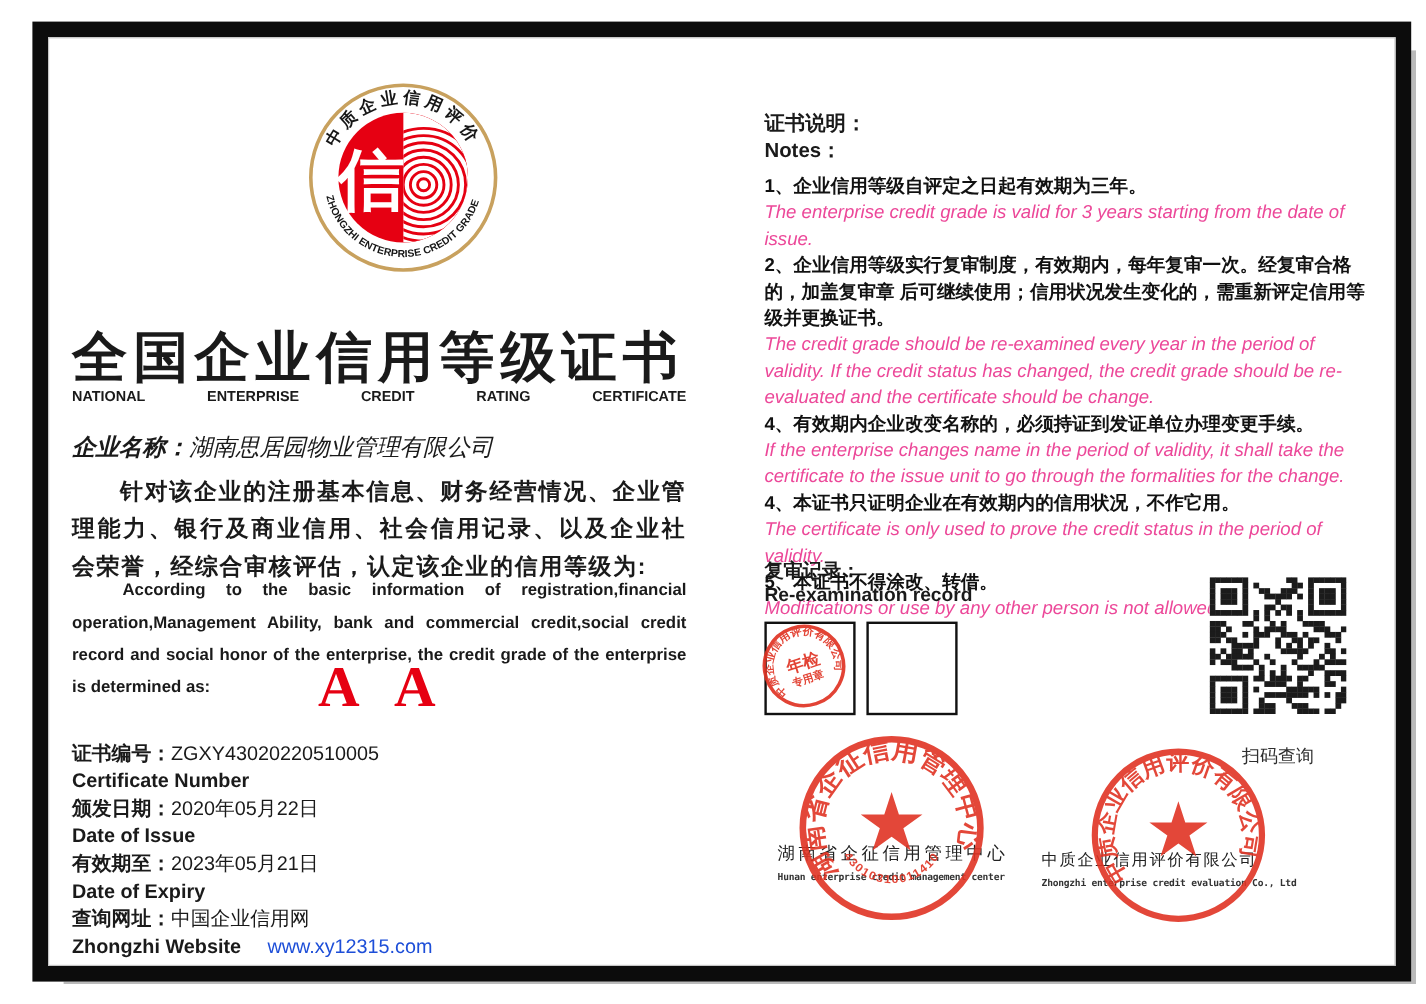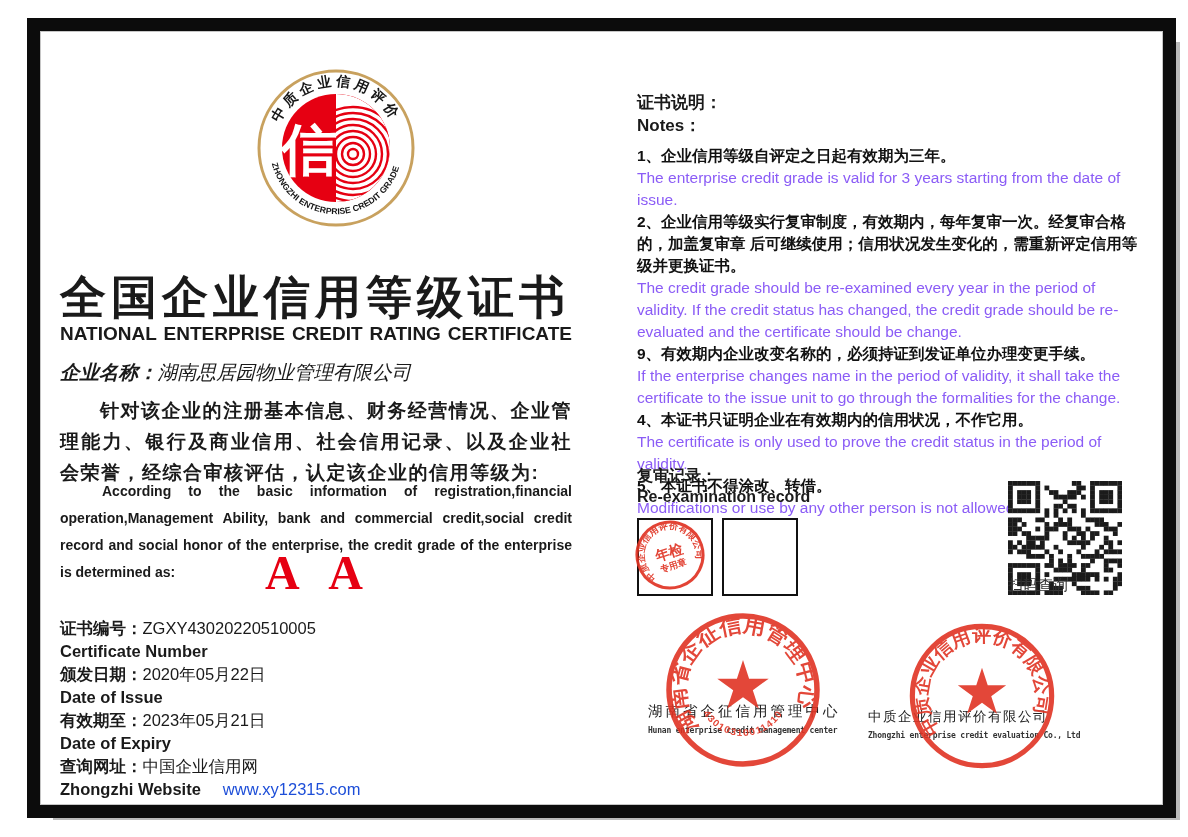--- a/index.html
+++ b/index.html
@@ -5,47 +5,47 @@
   html,body{margin:0;padding:0;width:1188px;height:837px;background:#fff;
     font-family:"Liberation Sans","DejaVu Sans",sans-serif;color:#1a1a1a;overflow:hidden;}
   .cert{position:absolute;left:27px;top:18px;width:1123px;height:774px;border:13px solid #0c0c0c;
     box-shadow:15px 13px 0 -11px rgba(130,130,130,.55);background:#fff;}
   .cert .inner-line{position:absolute;inset:0;border:1px solid #c6c6c6;pointer-events:none;}
   .abs{position:absolute;}
   
   .logo{left:216px;top:37px;width:160px;height:160px;}
   .title-zh{left:20px;top:236px;width:512px;font-size:46px;font-weight:900;letter-spacing:5px;white-space:nowrap;}
   .title-en{left:20px;top:292px;width:512px;display:flex;justify-content:space-between;
-    font-size:19px;font-weight:bold;}
+    font-size:12px;font-weight:bold;}
   .company{left:20px;top:328px;width:512px;font-size:19.5px;font-style:italic;}
   .company .lbl{font-weight:bold;}
   .body-zh{left:20px;top:364px;width:512px;font-size:19px;font-weight:bold;line-height:31px;
     text-align:justify;letter-spacing:1.5px;text-indent:40px;}
   .body-en{left:20px;top:447px;width:512px;font-size:14px;font-weight:bold;line-height:27px;
     text-align:justify;text-indent:42px;}
   .grade{left:20px;top:514px;width:512px;text-align:center;font-family:Liberation Serif, serif;
     font-size:48px;font-weight:bold;color:#e60012;letter-spacing:4px;word-spacing:14px;}
   .details{left:20px;top:586px;width:512px;font-size:16.5px;line-height:23px;}
   .details .zl{font-weight:bold;margin-top:36px;}
   .details .en{font-weight:bold;}
   .details .web{font-weight:normal;color:#1d4ed8;margin-left:22px;}
   
   .notes-h-zh{left:597px;top:60px;font-size:17px;font-weight:bold;}
   .notes-h-en{left:597px;top:83px;font-size:17px;font-weight:bold;}
   .notes{left:597px;top:114px;width:506px;font-size:15.5px;line-height:22px;}
   .note-zh{font-weight:bold;color:#111;}
-  .note-en{color:#8b5cf6;}
+  .note-en{color:#ec4899;font-style:italic;}
   .reexam-zh{left:597px;top:435px;font-size:16px;font-weight:bold;}
   .reexam-en{left:597px;top:457px;font-size:16px;font-weight:bold;}
   .rbox{width:72px;height:74px;border:2px solid #111;background:#fff;}
   .rbox1{left:597px;top:487px;}
   .rbox2{left:682px;top:487px;}
   .annual-seal{left:594px;top:488px;width:72px;height:72px;z-index:4;opacity:.92;}
   .qr{left:968px;top:450px;width:114px;height:114px;background:#fff;}
-  .qr-caption{left:968px;top:545px;width:114px;font-size:15px;color:#2e2e2e;}
+  .qr-caption{left:968px;top:590px;width:114px;text-align:center;font-size:15px;color:#2e2e2e;}
   .seal{z-index:5;opacity:.9;}
   .seal-left{left:618px;top:574px;width:170px;height:170px;}
   .seal-right{left:862px;top:585px;width:160px;height:160px;}
   .cap-zh{font-size:14.5px;letter-spacing:3px;color:#222;white-space:nowrap;z-index:2;}
   .cap-en{font-family:"DejaVu Sans Mono","Liberation Mono",monospace;font-size:8px;font-weight:bold;
     letter-spacing:-.2px;color:#333;white-space:nowrap;z-index:2;}
   .cap-zh-left{left:608px;top:671px;}
   .cap-en-left{left:608px;top:695px;}
   .cap-zh-right{left:828px;top:677px;font-size:13.5px;letter-spacing:1.5px;}
   .cap-en-right{left:828px;top:700px;}
@@ -130,21 +130,21 @@
   </div>
 
   <div class="abs notes-h-zh">证书说明：</div>
   <div class="abs notes-h-en">Notes：</div>
 
   <div class="abs notes">
     <div class="note-zh">1、企业信用等级自评定之日起有效期为三年。</div>
     <div class="note-en">The enterprise credit grade is valid for 3 years starting from the date of issue.</div>
     <div class="note-zh">2、企业信用等级实行复审制度，有效期内，每年复审一次。经复审合格的，加盖复审章 后可继续使用；信用状况发生变化的，需重新评定信用等级并更换证书。</div>
     <div class="note-en">The credit grade should be re-examined every year in the period of validity. If the credit status has changed, the credit grade should be re-evaluated and the certificate should be change.</div>
-    <div class="note-zh">9、有效期内企业改变名称的，必须持证到发证单位办理变更手续。</div>
+    <div class="note-zh">4、有效期内企业改变名称的，必须持证到发证单位办理变更手续。</div>
     <div class="note-en">If the enterprise changes name in the period of validity, it shall take the certificate to the issue unit to go through the formalities for the change.</div>
     <div class="note-zh">4、本证书只证明企业在有效期内的信用状况，不作它用。</div>
     <div class="note-en">The certificate is only used to prove the credit status in the period of validity.</div>
     <div class="note-zh">5、本证书不得涂改、转借。</div>
     <div class="note-en">Modifications or use by any other person is not allowed.</div>
   </div>
 
   <div class="abs reexam-zh">复审记录：</div>
   <div class="abs reexam-en">Re-examination record</div>
 

